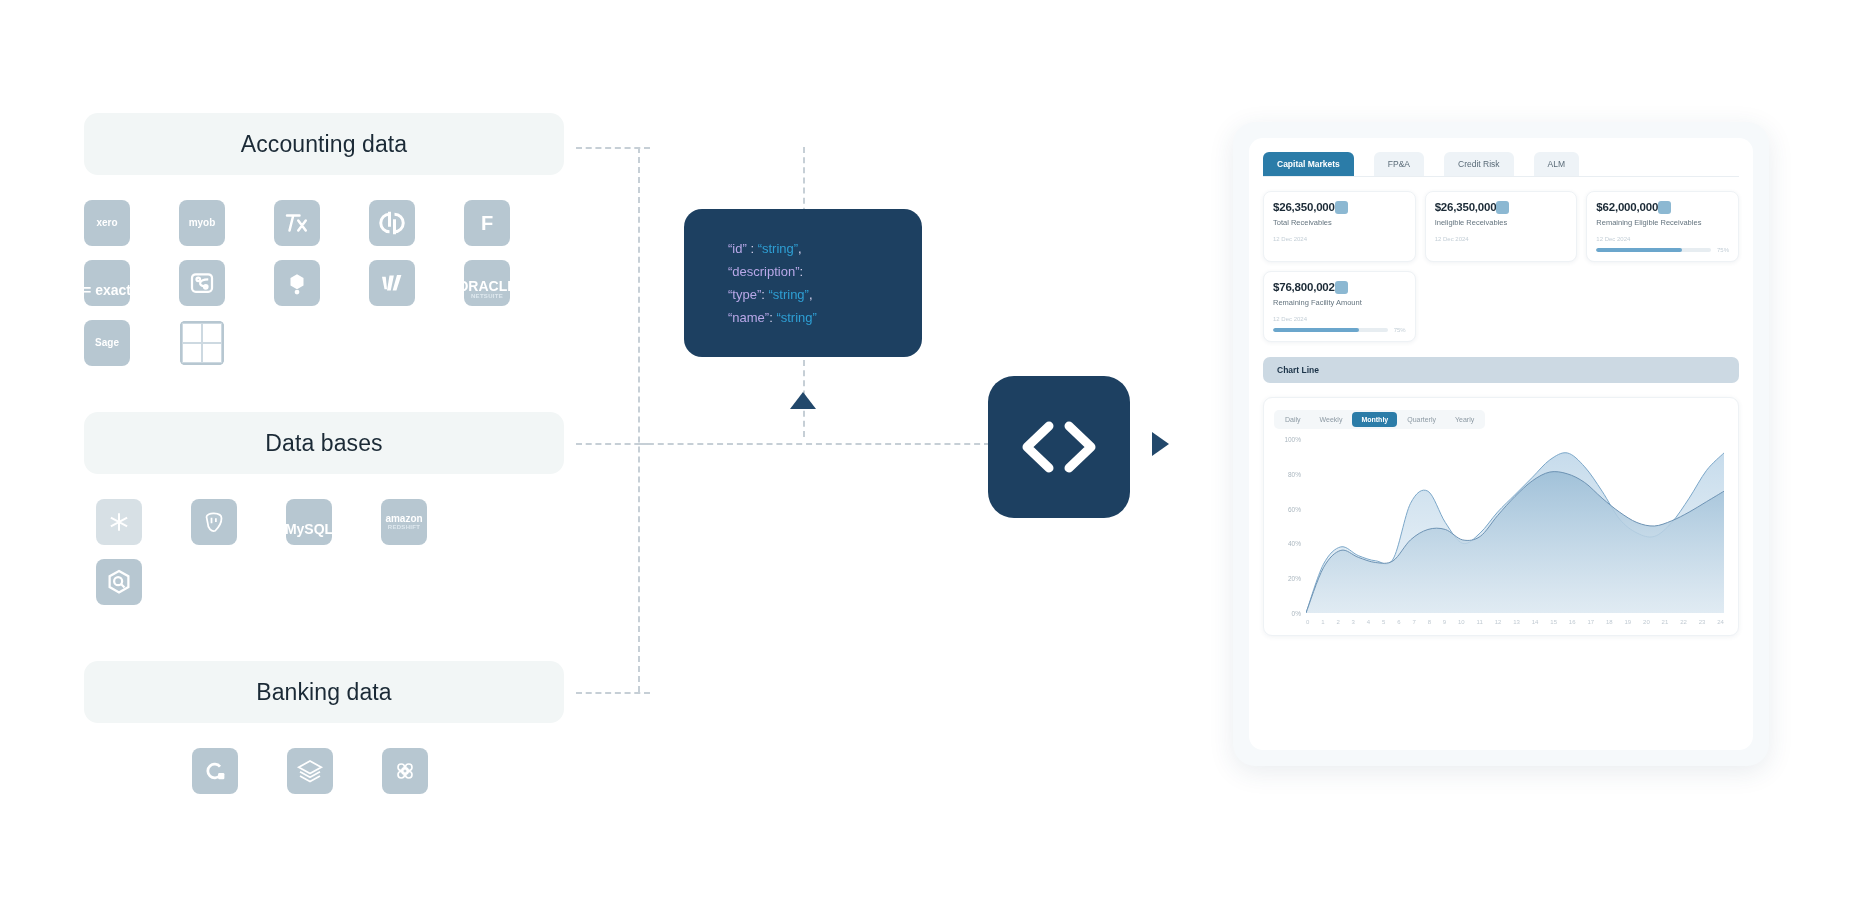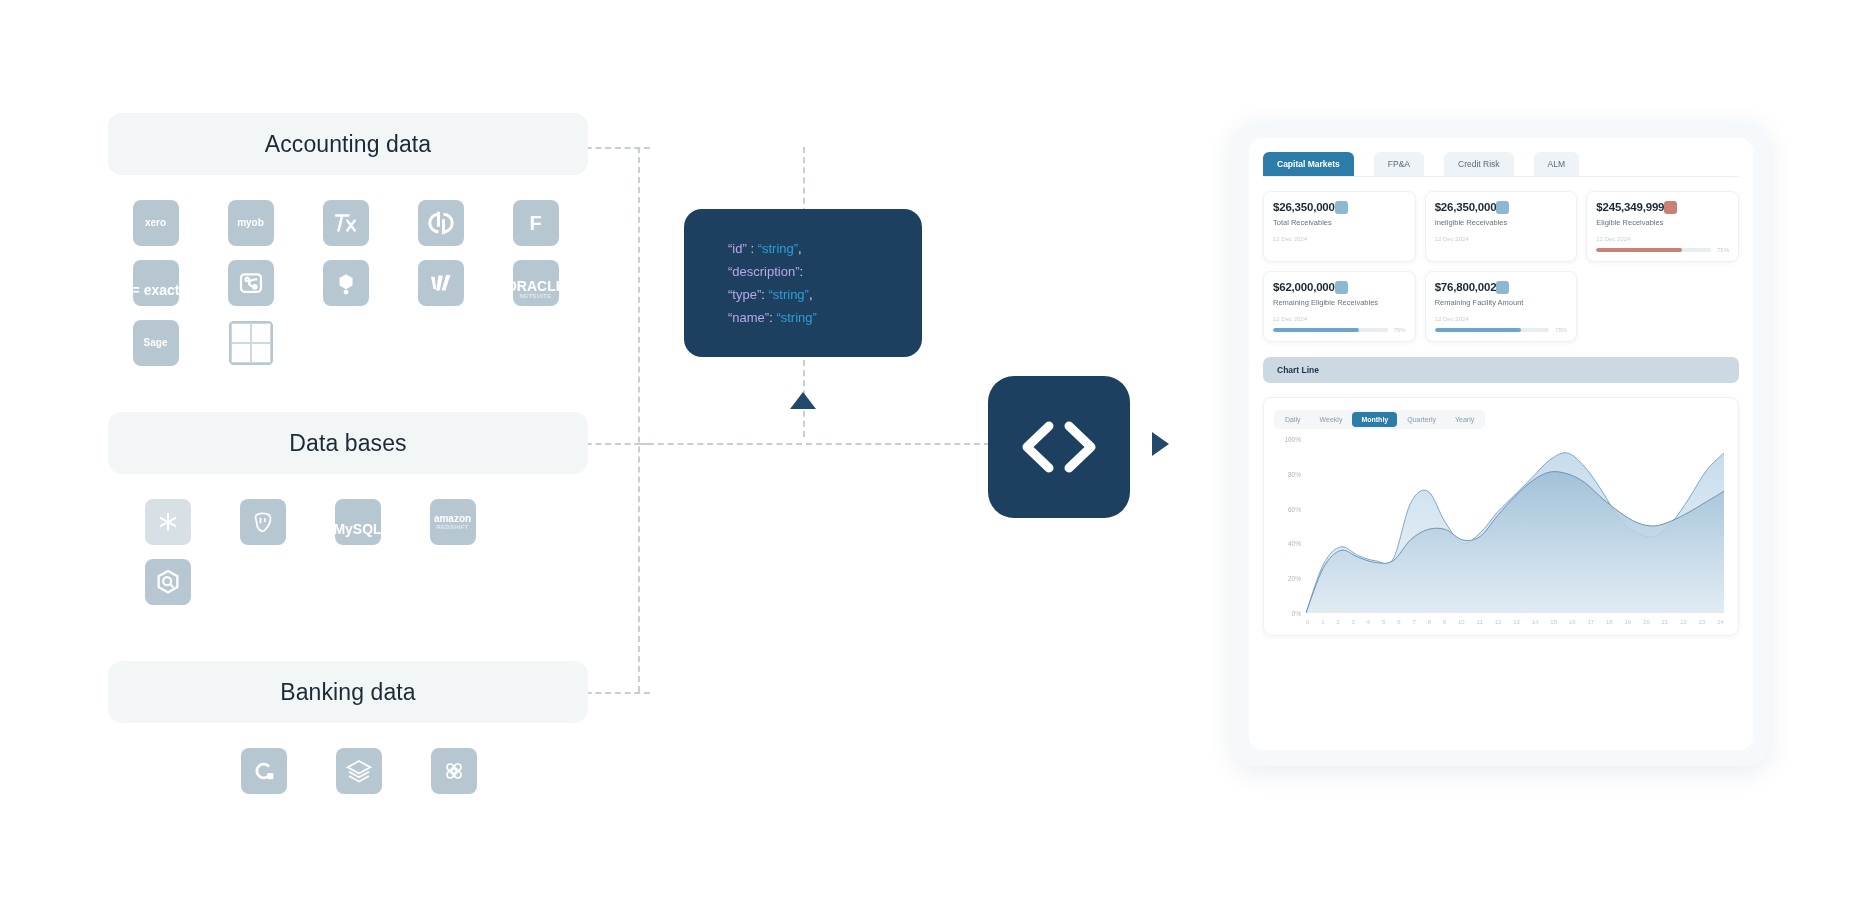--- a/index.html
+++ b/index.html
@@ -14,37 +14,37 @@
 
   #stage {
     position: relative;
     width: 1854px;
     height: 904px;
     background: #ffffff;
     border-radius: 26px;
   }
 
   
-  .left-col { position: absolute; left: 108px; top: 113px; width: 480px; }
+  .left-col { position: absolute; left: 84px; top: 113px; width: 480px; }
 
   .group-header {
     width: 480px; height: 62px;
     background: #f2f6f6;
     border-radius: 14px;
     display: flex; align-items: center; justify-content: center;
     color: #1b2a36;
     font-size: 23px;
     letter-spacing: .1px;
   }
 
   .logo-grid { display: flex; flex-wrap: wrap; gap: 0; padding-top: 18px; }
 
   .logo-cell {
     width: 95px; height: 60px;
-    display: flex; align-items: center; justify-content: center;
+    display: flex; align-items: center; justify-content: flex-start;
   }
   .logo-tile {
     width: 46px; height: 46px;
     background: #b7c7d1;
     border-radius: 8px;
     display: flex; align-items: center; justify-content: center;
     position: relative;
     overflow: hidden;
   }
   .logo-tile.plain { background: transparent; }
@@ -485,34 +485,20 @@
         <div class="card">
           <div class="card-top">
             <span class="card-val">$26,350,000</span>
             <span class="card-sw" style="background:#8cb8d2;"></span>
           </div>
           <div class="card-lbl">Ineligible Receivables</div>
           <div class="card-date">12 Dec 2024</div>
         </div>
 
 
-        <div class="card">
-          <div class="card-top">
-            <span class="card-val">$245,349,999</span>
-            <span class="card-sw" style="background:#c98173;"></span>
-          </div>
-          <div class="card-lbl">Eligible Receivables</div>
-          <div class="card-date">12 Dec 2024</div>
-          <div class="bar-row">
-            <div class="bar-track">
-              <div class="bar-fill" style="width:75%;background:#c98173;"></div>
-            </div>
-            <span class="bar-pct">75%</span>
-          </div>
-        </div>
 
         <div class="card">
           <div class="card-top">
             <span class="card-val">$62,000,000</span>
             <span class="card-sw" style="background:#8cb8d2;"></span>
           </div>
           <div class="card-lbl">Remaining Eligible Receivables</div>
           <div class="card-date">12 Dec 2024</div>
           <div class="bar-row">
             <div class="bar-track">

